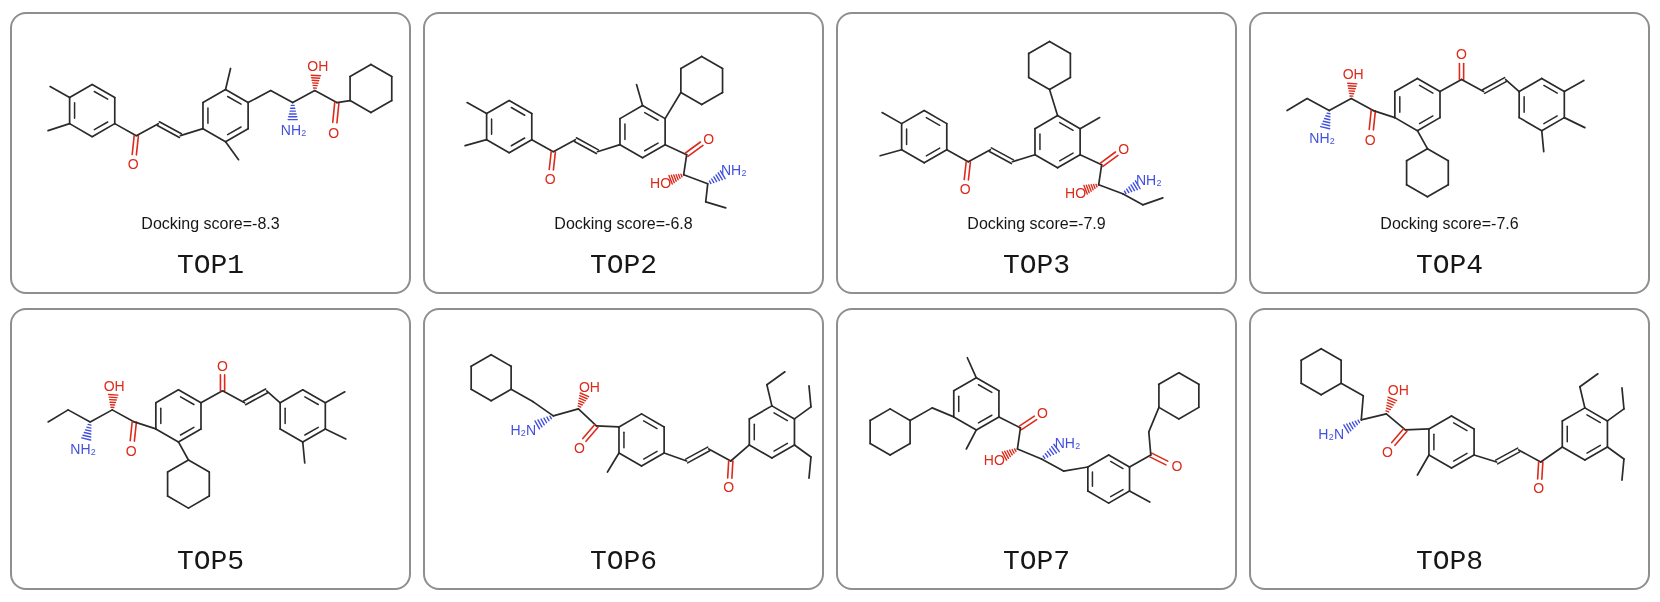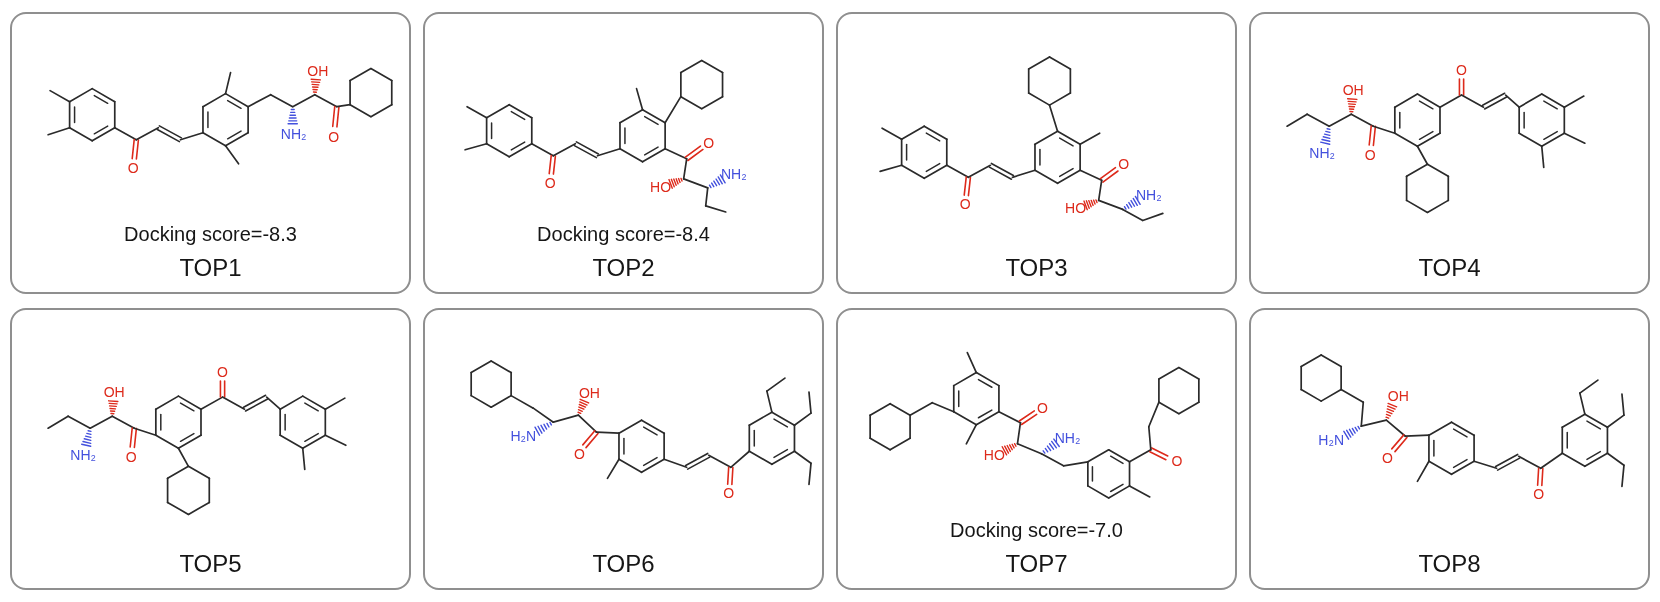--- a/index.html
+++ b/index.html
@@ -9,22 +9,22 @@
     padding:12px 10px;display:grid;
     grid-template-columns:repeat(4,1fr);grid-template-rows:1fr 1fr;
     column-gap:12px;row-gap:14px;
   }
   .panel{
     border:2.2px solid #8f8f8f;border-radius:16px;background:#fff;
     display:flex;flex-direction:column;align-items:center;
     box-sizing:border-box;padding:4px 8px 10px;overflow:hidden;
   }
   .mol{width:100%;flex:1 1 auto;min-height:0;display:block;}
-  .score{font-size:20px;color:#161616;line-height:1.1;margin-top:1px;white-space:nowrap;}
-  .rank{font-size:24px;color:#161616;line-height:1.15;margin-top:9px;white-space:nowrap;}
+  .score{font-size:16px;color:#161616;line-height:1.1;margin-top:1px;white-space:nowrap;}
+  .rank{font-size:28px;color:#161616;line-height:1.15;margin-top:17px;white-space:nowrap;font-family:Liberation Mono, monospace;}
   .atom-label{font-family:"Liberation Sans","DejaVu Sans",sans-serif;font-size:14px;}
 </style>
 </head>
 <body>
 
 <div class="grid">
 
   <div class="panel">
     <svg class="mol" viewBox="0 0 380 195">
         <line x1="72" y1="66" x2="94.51666049839541" y2="79" stroke="#2b2b2b" stroke-width="1.7" stroke-linecap="round"></line>
@@ -144,21 +144,21 @@
         <line x1="282.28501414857493" y1="156.14169024762487" x2="285.71498585142507" y2="161.85830975237513" stroke="#4350dd" stroke-width="1.4" stroke-linecap="round"></line>
         <line x1="284.4591668368042" y1="154.09861139467358" x2="288.5408331631958" y2="160.90138860532642" stroke="#4350dd" stroke-width="1.4" stroke-linecap="round"></line>
         <line x1="286.63331952503336" y1="152.0555325417223" x2="291.36668047496664" y2="159.9444674582777" stroke="#4350dd" stroke-width="1.4" stroke-linecap="round"></line>
         <line x1="274" y1="165" x2="272" y2="183" stroke="#2b2b2b" stroke-width="1.7" stroke-linecap="round"></line>
         <line x1="272" y1="183" x2="292" y2="189" stroke="#2b2b2b" stroke-width="1.7" stroke-linecap="round"></line>
         <text x="117" y="160" fill="#dd2a1b" text-anchor="middle" dominant-baseline="central" class="atom-label">O</text>
         <text x="275" y="120" fill="#dd2a1b" text-anchor="middle" dominant-baseline="central" class="atom-label">O</text>
         <text x="227" y="164" fill="#dd2a1b" text-anchor="middle" dominant-baseline="central" class="atom-label">HO</text>
         <text x="300" y="151" fill="#4350dd" text-anchor="middle" dominant-baseline="central" class="atom-label">NH₂</text>
       </svg>
-    <div class="score">Docking score=-8.4</div>
+    <div class="score">Docking score=-6.8</div>
     <div class="rank">TOP2</div>
   </div>
 
   <div class="panel">
     <svg class="mol" viewBox="0 0 380 195">
         <line x1="78" y1="92" x2="100.51666049839541" y2="105" stroke="#2b2b2b" stroke-width="1.7" stroke-linecap="round"></line>
         <line x1="100.51666049839541" y1="105" x2="100.51666049839541" y2="131" stroke="#2b2b2b" stroke-width="1.7" stroke-linecap="round"></line>
         <line x1="100.51666049839541" y1="131" x2="78" y2="144" stroke="#2b2b2b" stroke-width="1.7" stroke-linecap="round"></line>
         <line x1="78" y1="144" x2="55.48333950160459" y2="131" stroke="#2b2b2b" stroke-width="1.7" stroke-linecap="round"></line>
         <line x1="55.48333950160459" y1="131" x2="55.4833395016046" y2="105" stroke="#2b2b2b" stroke-width="1.7" stroke-linecap="round"></line>
@@ -209,20 +209,21 @@
         <line x1="284.28501414857493" y1="166.14169024762487" x2="287.71498585142507" y2="171.85830975237513" stroke="#4350dd" stroke-width="1.4" stroke-linecap="round"></line>
         <line x1="286.4591668368042" y1="164.09861139467358" x2="290.5408331631958" y2="170.90138860532642" stroke="#4350dd" stroke-width="1.4" stroke-linecap="round"></line>
         <line x1="288.63331952503336" y1="162.0555325417223" x2="293.36668047496664" y2="169.9444674582777" stroke="#4350dd" stroke-width="1.4" stroke-linecap="round"></line>
         <line x1="276" y1="175" x2="296" y2="186" stroke="#2b2b2b" stroke-width="1.7" stroke-linecap="round"></line>
         <line x1="296" y1="186" x2="316" y2="179" stroke="#2b2b2b" stroke-width="1.7" stroke-linecap="round"></line>
         <text x="119" y="170" fill="#dd2a1b" text-anchor="middle" dominant-baseline="central" class="atom-label">O</text>
         <text x="277" y="130" fill="#dd2a1b" text-anchor="middle" dominant-baseline="central" class="atom-label">O</text>
         <text x="229" y="174" fill="#dd2a1b" text-anchor="middle" dominant-baseline="central" class="atom-label">HO</text>
         <text x="302" y="161" fill="#4350dd" text-anchor="middle" dominant-baseline="central" class="atom-label">NH₂</text>
       </svg>
+    <div class="score">Docking score=-7.9</div>
     <div class="rank">TOP3</div>
   </div>
 
   <div class="panel">
     <svg class="mol" viewBox="0 0 380 195">
         <line x1="158" y1="60" x2="180.5166604983954" y2="73" stroke="#2b2b2b" stroke-width="1.7" stroke-linecap="round"></line>
         <line x1="180.5166604983954" y1="73" x2="180.5166604983954" y2="99" stroke="#2b2b2b" stroke-width="1.7" stroke-linecap="round"></line>
         <line x1="180.5166604983954" y1="99" x2="158" y2="112" stroke="#2b2b2b" stroke-width="1.7" stroke-linecap="round"></line>
         <line x1="158" y1="112" x2="135.4833395016046" y2="99" stroke="#2b2b2b" stroke-width="1.7" stroke-linecap="round"></line>
         <line x1="135.4833395016046" y1="99" x2="135.4833395016046" y2="73" stroke="#2b2b2b" stroke-width="1.7" stroke-linecap="round"></line>
@@ -273,20 +274,21 @@
         <line x1="222.9944105255708" y1="71.15641929687979" x2="244.9944105255708" y2="59.15641929687979" stroke="#2b2b2b" stroke-width="1.6" stroke-linecap="round"></line>
         <line x1="246" y1="61" x2="259.5" y2="73" stroke="#2b2b2b" stroke-width="1.7" stroke-linecap="round"></line>
         <line x1="304.5" y1="73" x2="324" y2="62" stroke="#2b2b2b" stroke-width="1.7" stroke-linecap="round"></line>
         <line x1="304.5" y1="99" x2="325" y2="109" stroke="#2b2b2b" stroke-width="1.7" stroke-linecap="round"></line>
         <line x1="282" y1="112" x2="284" y2="133" stroke="#2b2b2b" stroke-width="1.7" stroke-linecap="round"></line>
         <text x="63" y="119" fill="#4350dd" text-anchor="middle" dominant-baseline="central" class="atom-label">NH₂</text>
         <text x="94" y="56" fill="#dd2a1b" text-anchor="middle" dominant-baseline="central" class="atom-label">OH</text>
         <text x="111" y="121" fill="#dd2a1b" text-anchor="middle" dominant-baseline="central" class="atom-label">O</text>
         <text x="202" y="36" fill="#dd2a1b" text-anchor="middle" dominant-baseline="central" class="atom-label">O</text>
       </svg>
+    <div class="score">Docking score=-7.6</div>
     <div class="rank">TOP4</div>
   </div>
 
   <div class="panel">
     <svg class="mol" viewBox="0 0 380 195">
         <line x1="158" y1="66" x2="180.5166604983954" y2="79" stroke="#2b2b2b" stroke-width="1.7" stroke-linecap="round"></line>
         <line x1="180.5166604983954" y1="79" x2="180.5166604983954" y2="105" stroke="#2b2b2b" stroke-width="1.7" stroke-linecap="round"></line>
         <line x1="180.5166604983954" y1="105" x2="158" y2="118" stroke="#2b2b2b" stroke-width="1.7" stroke-linecap="round"></line>
         <line x1="158" y1="118" x2="135.4833395016046" y2="105" stroke="#2b2b2b" stroke-width="1.7" stroke-linecap="round"></line>
         <line x1="135.4833395016046" y1="105" x2="135.4833395016046" y2="79" stroke="#2b2b2b" stroke-width="1.7" stroke-linecap="round"></line>
@@ -473,21 +475,20 @@
         <line x1="282.8" y1="143" x2="304" y2="131" stroke="#2b2b2b" stroke-width="1.7" stroke-linecap="round"></line>
         <line x1="303.06085144945007" y1="132.87829710109983" x2="319.06085144945007" y2="140.87829710109983" stroke="#dd2a1b" stroke-width="1.6" stroke-linecap="round"></line>
         <line x1="304.93914855054993" y1="129.12170289890017" x2="320.93914855054993" y2="137.12170289890017" stroke="#dd2a1b" stroke-width="1.6" stroke-linecap="round"></line>
         <line x1="304" y1="131" x2="302" y2="108" stroke="#2b2b2b" stroke-width="1.7" stroke-linecap="round"></line>
         <line x1="302" y1="108" x2="312.1" y2="83.5" stroke="#2b2b2b" stroke-width="1.7" stroke-linecap="round"></line>
         <text x="196" y="89" fill="#dd2a1b" text-anchor="middle" dominant-baseline="central" class="atom-label">O</text>
         <text x="148" y="136" fill="#dd2a1b" text-anchor="middle" dominant-baseline="central" class="atom-label">HO</text>
         <text x="221" y="119" fill="#4350dd" text-anchor="middle" dominant-baseline="central" class="atom-label">NH₂</text>
         <text x="330" y="142" fill="#dd2a1b" text-anchor="middle" dominant-baseline="central" class="atom-label">O</text>
       </svg>
-    <div class="score">Docking score=-7.0</div>
     <div class="rank">TOP7</div>
   </div>
 
   <div class="panel">
     <svg class="mol" viewBox="0 0 380 195">
         <line x1="62" y1="25" x2="81.9185842870421" y2="36.5" stroke="#2b2b2b" stroke-width="1.7" stroke-linecap="round"></line>
         <line x1="81.9185842870421" y1="36.5" x2="81.9185842870421" y2="59.5" stroke="#2b2b2b" stroke-width="1.7" stroke-linecap="round"></line>
         <line x1="81.9185842870421" y1="59.5" x2="62" y2="71" stroke="#2b2b2b" stroke-width="1.7" stroke-linecap="round"></line>
         <line x1="62" y1="71" x2="42.081415712957906" y2="59.5" stroke="#2b2b2b" stroke-width="1.7" stroke-linecap="round"></line>
         <line x1="42.081415712957906" y1="59.5" x2="42.08141571295791" y2="36.5" stroke="#2b2b2b" stroke-width="1.7" stroke-linecap="round"></line>

